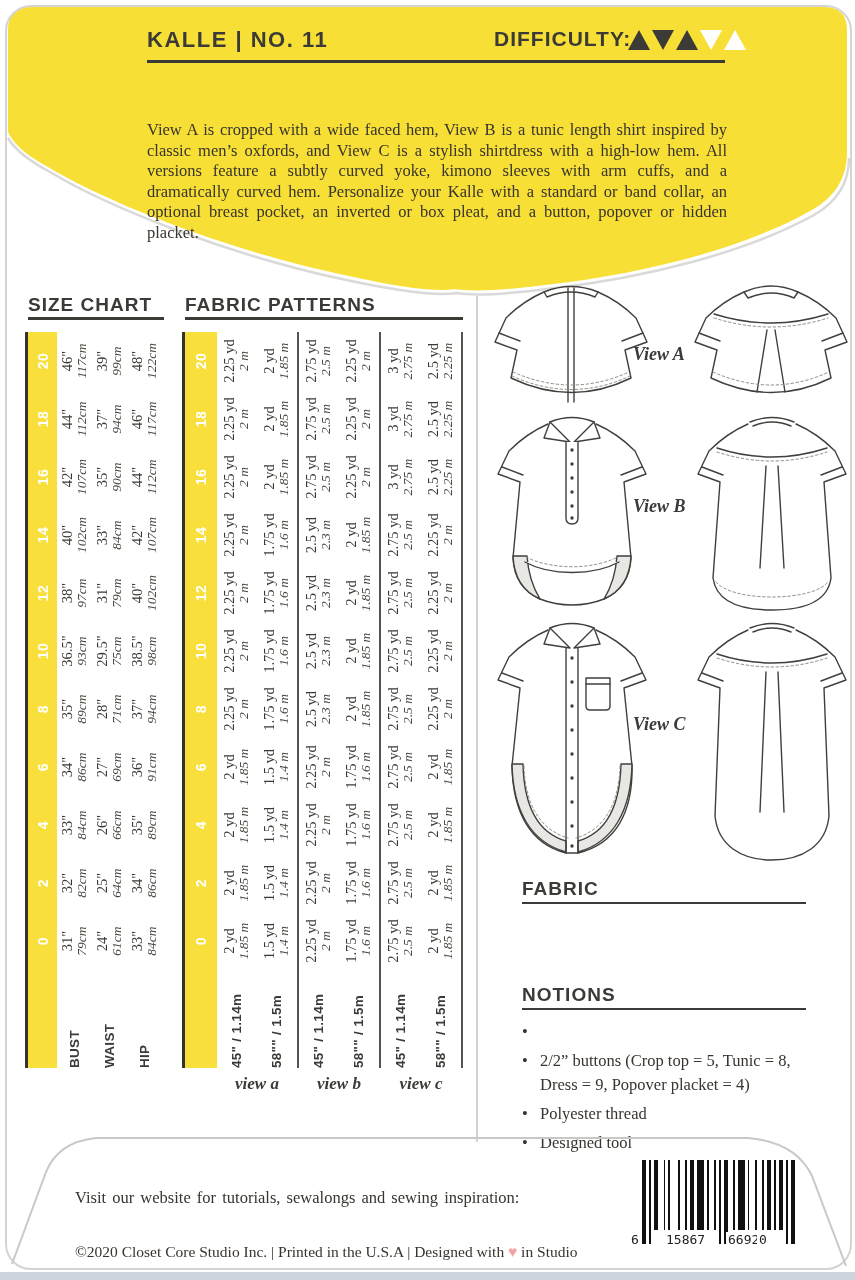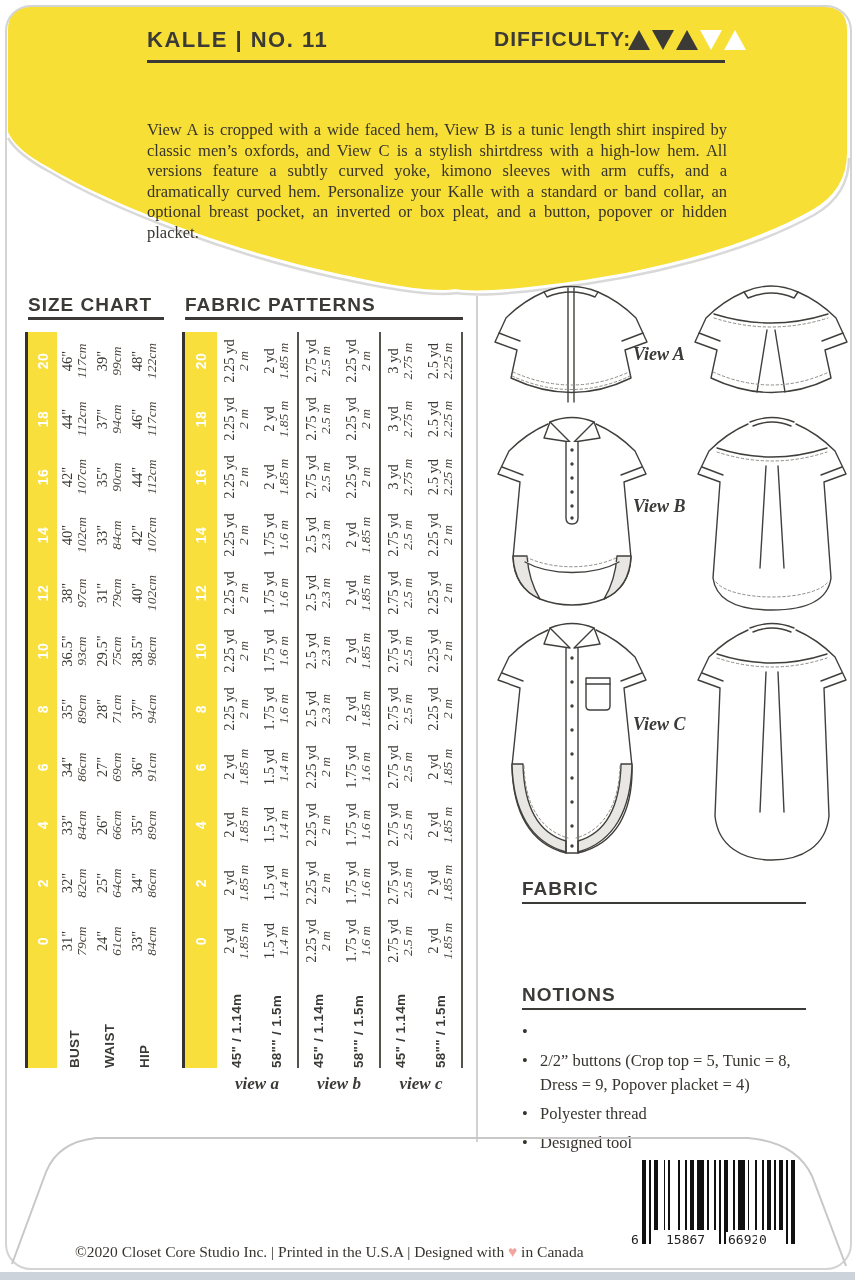--- a/index.html
+++ b/index.html
@@ -932,21 +932,22 @@
       </div>
       <div class="notion-item" style="">
         <div class="bullet" style="">•</div>
         <div class="" style="">Designed tool</div>
       </div>
     </div>
 
   <svg class="abs" style="left:0;top:1122px;" width="855" height="158" viewBox="0 0 855 158">
     <path fill="none" stroke="#c8c8c8" stroke-width="2" d="M12,142 L46,50 Q58,20 96,16 L748,16 Q796,20 812,54 L846,144"></path>
   </svg>
-  <div class="foot-copy"><span>©2020 Closet Core Studio Inc.  |  Printed in the U.S.A  |  Designed with </span><span class="heart">♥</span><span> in Canada</span></div>
+  <div class="foot-visit">Visit our website for tutorials, sewalongs and sewing inspiration:</div>
+  <div class="foot-copy"><span>©2020 Closet Core Studio Inc.  |  Printed in the U.S.A  |  Designed with </span><span class="heart">♥</span><span> in Studio</span></div>
 
   <div class="barcode">
     <div class="bars" id="barcode-bars">
         <div class="bcbar" style="left: 0px; width: 4.2px; height: 84px;"></div>
         <div class="bcbar" style="left: 7.2px; width: 1.8px; height: 84px;"></div>
         <div class="bcbar" style="left: 12px; width: 4.2px; height: 70px;"></div>
         <div class="bcbar" style="left: 21.6px; width: 1.8px; height: 70px;"></div>
         <div class="bcbar" style="left: 26.4px; width: 1.8px; height: 70px;"></div>
         <div class="bcbar" style="left: 36px; width: 1.8px; height: 70px;"></div>
         <div class="bcbar" style="left: 43.2px; width: 1.8px; height: 70px;"></div>

